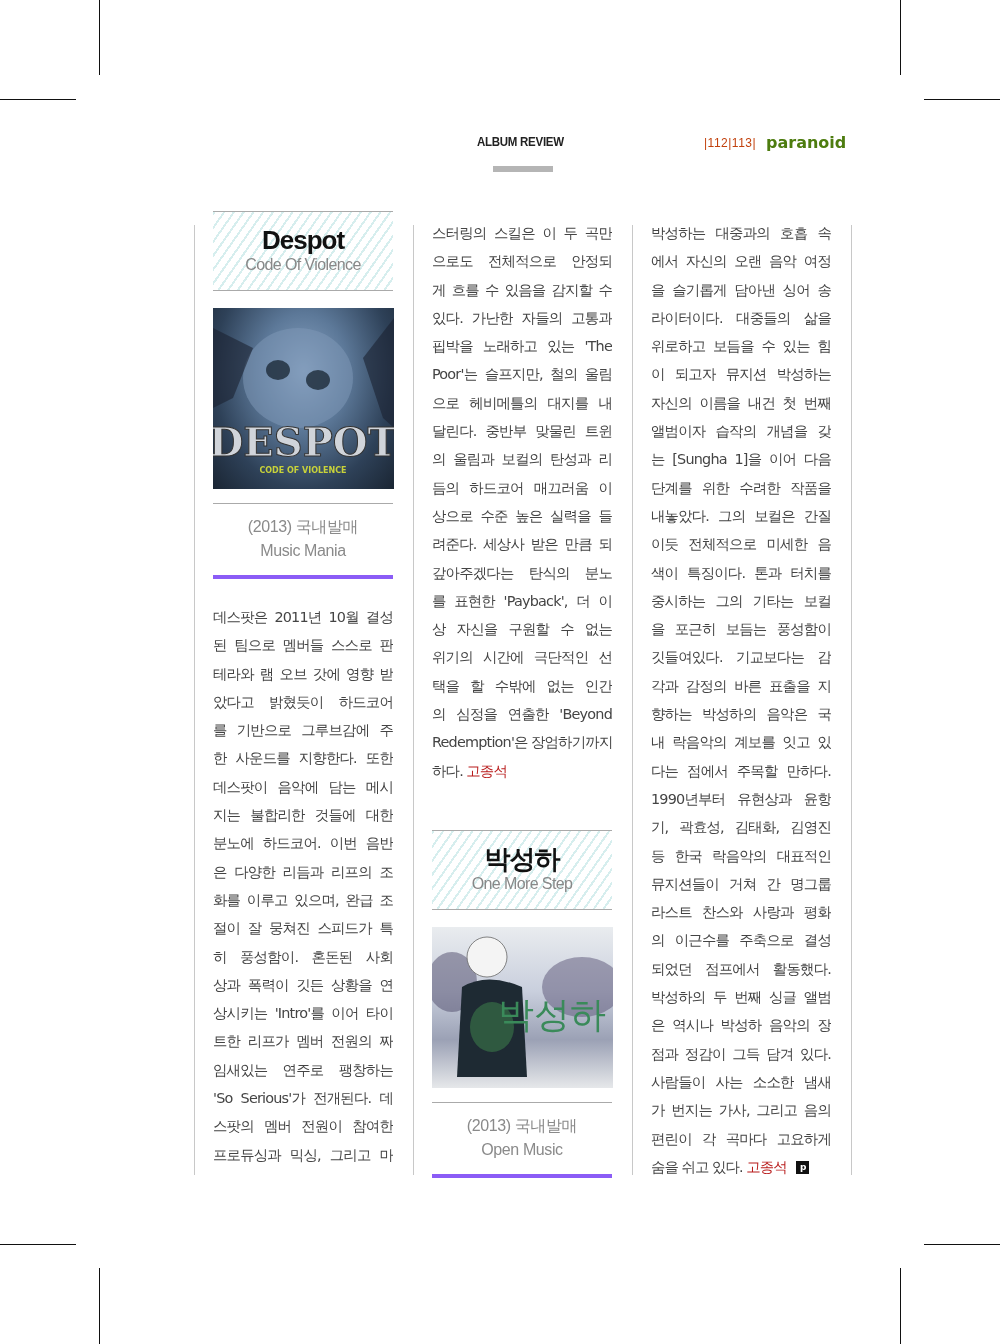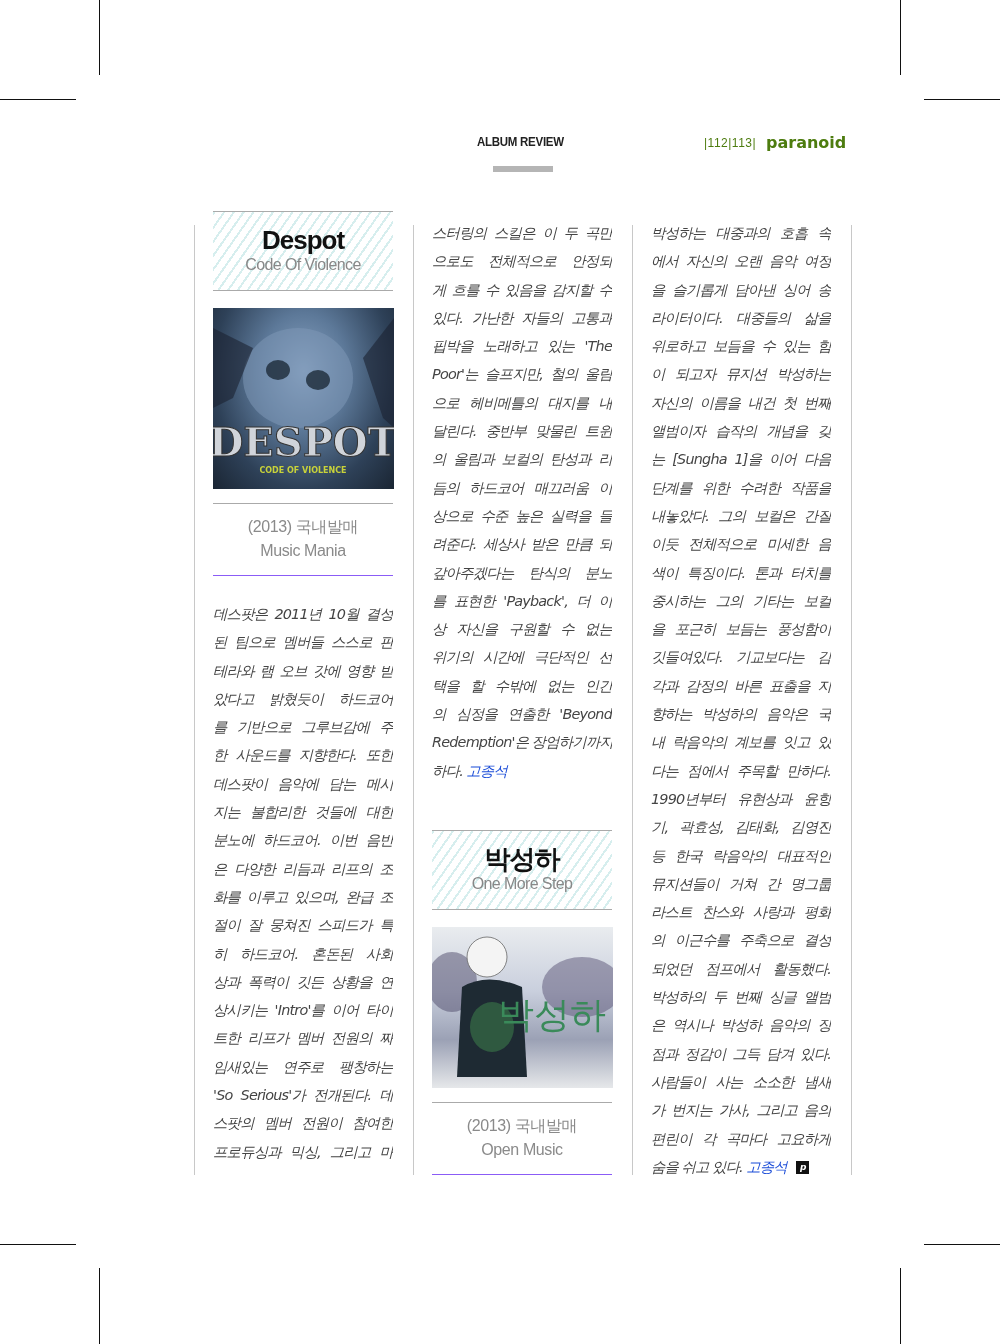--- a/index.html
+++ b/index.html
@@ -3,37 +3,37 @@
   <meta charset="utf-8">
   <style>
     html, body { margin:0; padding:0; }
     body { width:1000px; height:1344px; background:#ffffff; position:relative; overflow:hidden;
       font-family:"DejaVu Sans", sans-serif; color:#333; }
     .crop { position:absolute; background:#111; }
     .hdr-section { position:absolute; left:477px; top:135px; font-family:"Liberation Sans", sans-serif;
       font-weight:bold; font-size:12.5px; color:#222; letter-spacing:-0.3px; transform:scaleX(0.92); transform-origin:left; }
     .hdr-bar { position:absolute; left:493px; top:166px; width:60px; height:6px; background:#b5b5b5; }
     .hdr-pages { position:absolute; left:704px; top:136px; font-family:"Liberation Sans", sans-serif;
-      font-size:12px; color:#4d7c0f; letter-spacing:0.5px; }
+      font-size:12px; color:#c2410c; letter-spacing:0.5px; }
     .hdr-brand { position:absolute; left:766px; top:133px; font-family:"DejaVu Sans", sans-serif;
       font-weight:bold; font-size:16px; color:#4d7c0f; letter-spacing:0px; }
     .vline { position:absolute; top:225px; width:1px; height:950px; background:#c8c8c8; }
     .col { position:absolute; width:180px; }
     .titlebox { position:relative; height:78px; border-top:1px solid #aaa; border-bottom:1px solid #aaa;
       background: repeating-linear-gradient(-55deg, #ffffff 0px, #ffffff 6px, #d6eeee 6px, #d6eeee 8px);
       text-align:center; }
     .titlebox .artist { padding-top:13px; font-family:"Liberation Sans", sans-serif; font-weight:bold; font-size:26px; color:#111; letter-spacing:-1px; line-height:30px; }
     .titlebox .album { font-family:"Liberation Sans", sans-serif; font-size:16px; color:#888; letter-spacing:-0.6px; line-height:20px; }
     .cover { width:181px; height:181px; position:relative; overflow:hidden; }
-    .info { border-top:1px solid #aaa; border-bottom:1px solid #8b5cf6; text-align:center;
+    .info { border-top:1px solid #aaa; border-bottom:4px solid #8b5cf6; text-align:center;
       font-family:"Liberation Sans", sans-serif; font-size:16px; color:#8a8a8a; line-height:24px; letter-spacing:-0.4px; }
     .body-text { font-family:"DejaVu Sans", sans-serif; font-size:14.4px; line-height:28.3px; color:#444;
-      text-align:justify; letter-spacing:-0.8px; word-spacing:-0.5px;font-style:italic; }
+      text-align:justify; letter-spacing:-0.8px; word-spacing:-0.5px; }
     .line { display:block; white-space:nowrap; text-align-last:justify; text-align:justify; overflow:hidden; }
-    .byline { color:#1d4ed8; }
+    .byline { color:#b91c1c; }
     .endmark { display:inline-block; width:13px; height:13px; background:#111; color:#fff; font-size:9px;
       font-weight:bold; line-height:13px; text-align:center; vertical-align:middle; margin-left:6px; }
   </style>
 </head>
 <body>
 
 <div class="crop" style="left:99px;top:0;width:1px;height:75px;"></div>
 <div class="crop" style="left:0;top:99px;width:76px;height:1px;"></div>
 <div class="crop" style="left:900px;top:0;width:1px;height:75px;"></div>
 <div class="crop" style="left:924px;top:99px;width:76px;height:1px;"></div>
@@ -79,21 +79,21 @@
       <span class="line">테라와 램 오브 갓에 영향 받</span>
       <span class="line">았다고 밝혔듯이 하드코어</span>
       <span class="line">를 기반으로 그루브감에 주</span>
       <span class="line">한 사운드를 지향한다. 또한</span>
       <span class="line">데스팟이 음악에 담는 메시</span>
       <span class="line">지는 불합리한 것들에 대한</span>
       <span class="line">분노에 하드코어. 이번 음반</span>
       <span class="line">은 다양한 리듬과 리프의 조</span>
       <span class="line">화를 이루고 있으며, 완급 조</span>
       <span class="line">절이 잘 뭉쳐진 스피드가 특</span>
-      <span class="line">히 하드코어. 혼돈된 사회</span>
+      <span class="line">히 풍성함이. 혼돈된 사회</span>
       <span class="line">상과 폭력이 깃든 상황을 연</span>
       <span class="line">상시키는 'Intro'를 이어 타이</span>
       <span class="line">트한 리프가 멤버 전원의 짜</span>
       <span class="line">임새있는 연주로 팽창하는</span>
       <span class="line">'So Serious'가 전개된다. 데</span>
       <span class="line">스팟의 멤버 전원이 참여한</span>
       <span class="line">프로듀싱과 믹싱, 그리고 마</span>
     </div>
 </div>
 

